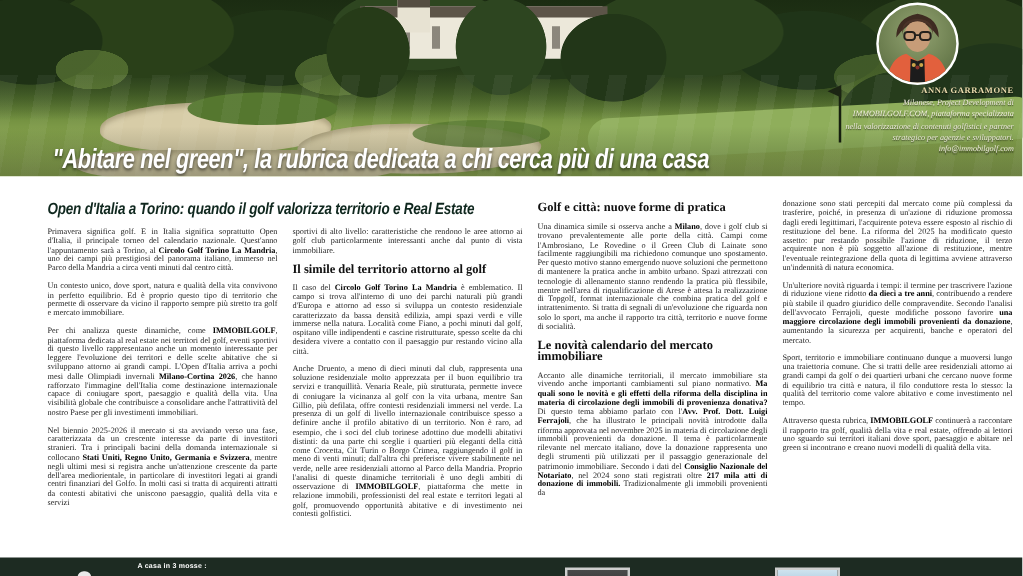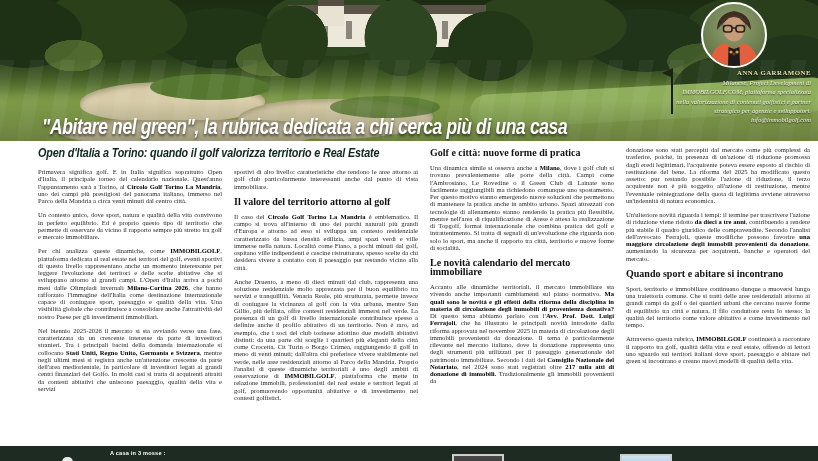--- a/index.html
+++ b/index.html
@@ -67,21 +67,21 @@
       border:2px solid #fff;overflow:hidden;z-index:12;
       background:radial-gradient(circle at 50% 35%,#93a372 0%,#6d7f50 60%,#51633c 100%);}
   .avatar svg{display:block;}
   .author-caption{position:absolute;right:7px;top:68px;width:142px;z-index:12;text-align:right;
       color:#f2efe0;font:italic 6.5px/1.42 "Liberation Serif",serif;
       text-shadow:0 1px 1px rgba(0,0,0,.65);}
   .author-name{font:700 6.8px/1.5 "Liberation Serif",serif;letter-spacing:.5px;color:#ecdcae;}
   .author-email{color:#f2efe0;text-decoration:none;display:block;}
 
   
-  .article{position:absolute;left:38px;top:146px;width:772px;height:292px;}
+  .article{position:absolute;left:38px;top:160px;width:772px;height:292px;}
   .subtitle{position:absolute;left:0;top:0;white-space:nowrap;
       font:italic 700 13px/1.1 "Liberation Sans",sans-serif;color:#0f271e;
       letter-spacing:-.2px;transform:scaleX(.83);transform-origin:left top;}
   .cols{display:flex;gap:12px;height:292px;overflow:hidden;}
   .col{width:184px;overflow:hidden;}
   .col.padded{padding-top:22px;}
   .col p{margin:0 0 7px;font-size:6.6px;line-height:7.25px;text-align:justify;color:#1f1f1f;}
   .col h3{margin:2px 0 7px;font-size:10px;line-height:9px;color:#101010;font-weight:700;}
   .col b{color:#000;}
 
@@ -149,34 +149,33 @@
     <div class="subtitle">Open d'Italia a Torino: quando il golf valorizza territorio e Real Estate</div>
     <div class="cols">
       <div class="col padded">
         <p><span>Primavera significa golf. E in Italia significa soprattutto Open d'Italia, il principale torneo del calendario nazionale. Quest'anno l'appuntamento sarà a Torino, al </span><b>Circolo Golf Torino La Mandria</b><span>, uno dei campi più prestigiosi del panorama italiano, immerso nel Parco della Mandria a circa venti minuti dal centro città.</span></p>
         <p><span>Un contesto unico, dove sport, natura e qualità della vita convivono in perfetto equilibrio. Ed è proprio questo tipo di territorio che permette di osservare da vicino il rapporto sempre più stretto tra golf e mercato immobiliare.</span></p>
         <p><span>Per chi analizza queste dinamiche, come </span><b>IMMOBILGOLF</b><span>, piattaforma dedicata al real estate nei territori del golf, eventi sportivi di questo livello rappresentano anche un momento interessante per leggere l'evoluzione dei territori e delle scelte abitative che si sviluppano attorno ai grandi campi. L'Open d'Italia arriva a pochi mesi dalle Olimpiadi invernali </span><b>Milano-Cortina 2026</b><span>, che hanno rafforzato l'immagine dell'Italia come destinazione internazionale capace di coniugare sport, paesaggio e qualità della vita. Una visibilità globale che contribuisce a consolidare anche l'attrattività del nostro Paese per gli investimenti immobiliari.</span></p>
         <p><span>Nel biennio 2025-2026 il mercato si sta avviando verso una fase, caratterizzata da un crescente interesse da parte di investitori stranieri. Tra i principali bacini della domanda internazionale si collocano </span><b>Stati Uniti, Regno Unito, Germania e Svizzera</b><span>, mentre negli ultimi mesi si registra anche un'attenzione crescente da parte dell'area mediorientale, in particolare di investitori legati ai grandi centri finanziari del Golfo. In molti casi si tratta di acquirenti attratti da contesti abitativi che uniscono paesaggio, qualità della vita e servizi</span></p>
       </div>
       <div class="col padded">
         <p><span>sportivi di alto livello: caratteristiche che rendono le aree attorno ai golf club particolarmente interessanti anche dal punto di vista immobiliare.</span></p>
-        <h3>Il valore del territorio attorno al golf</h3>
+        <h3>Il simile del territorio attorno al golf</h3>
         <p><span>Il caso del </span><b>Circolo Golf Torino La Mandria</b><span> è emblematico. Il campo si trova all'interno di uno dei parchi naturali più grandi d'Europa e attorno ad esso si sviluppa un contesto residenziale caratterizzato da bassa densità edilizia, ampi spazi verdi e ville immerse nella natura. Località come Fiano, a pochi minuti dal golf, ospitano ville indipendenti e cascine ristrutturate, spesso scelte da chi desidera vivere a contatto con il paesaggio pur restando vicino alla città.</span></p>
         <p><span>Anche Druento, a meno di dieci minuti dal club, rappresenta una soluzione residenziale molto apprezzata per il buon equilibrio tra servizi e tranquillità. Venaria Reale, più strutturata, permette invece di coniugare la vicinanza al golf con la vita urbana, mentre San Gillio, più defilata, offre contesti residenziali immersi nel verde. La presenza di un golf di livello internazionale contribuisce spesso a definire anche il profilo abitativo di un territorio. Non è raro, ad esempio, che i soci del club torinese adottino due modelli abitativi distinti: da una parte chi sceglie i quartieri più eleganti della città come Crocetta, Cit Turin o Borgo Crimea, raggiungendo il golf in meno di venti minuti; dall'altra chi preferisce vivere stabilmente nel verde, nelle aree residenziali attorno al Parco della Mandria. Proprio l'analisi di queste dinamiche territoriali è uno degli ambiti di osservazione di </span><b>IMMOBILGOLF</b><span>, piattaforma che mette in relazione immobili, professionisti del real estate e territori legati al golf, promuovendo opportunità abitative e di investimento nei contesti golfistici.</span></p>
       </div>
       <div class="col">
         <h3>Golf e città: nuove forme di pratica</h3>
         <p><span>Una dinamica simile si osserva anche a </span><b>Milano</b><span>, dove i golf club si trovano prevalentemente alle porte della città. Campi come l'Ambrosiano, Le Rovedine o il Green Club di Lainate sono facilmente raggiungibili ma richiedono comunque uno spostamento. Per questo motivo stanno emergendo nuove soluzioni che permettono di mantenere la pratica anche in ambito urbano. Spazi attrezzati con tecnologie di allenamento stanno rendendo la pratica più flessibile, mentre nell'area di riqualificazione di Arese è attesa la realizzazione di Topgolf, format internazionale che combina pratica del golf e intrattenimento. Si tratta di segnali di un'evoluzione che riguarda non solo lo sport, ma anche il rapporto tra città, territorio e nuove forme di socialità.</span></p>
         <h3>Le novità calendario del mercato immobiliare</h3>
         <p><span>Accanto alle dinamiche territoriali, il mercato immobiliare sta vivendo anche importanti cambiamenti sul piano normativo. </span><b>Ma quali sono le novità e gli effetti della riforma della disciplina in materia di circolazione degli immobili di provenienza donativa?</b><span> Di questo tema abbiamo parlato con l'</span><b>Avv. Prof. Dott. Luigi Ferrajoli</b><span>, che ha illustrato le principali novità introdotte dalla riforma approvata nel novembre 2025 in materia di circolazione degli immobili provenienti da donazione. Il tema è particolarmente rilevante nel mercato italiano, dove la donazione rappresenta uno degli strumenti più utilizzati per il passaggio generazionale del patrimonio immobiliare. Secondo i dati del </span><b>Consiglio Nazionale del Notariato</b><span>, nel 2024 sono stati registrati oltre </span><b>217 mila atti di donazione di immobili.</b><span> Tradizionalmente gli immobili provenienti da</span></p>
       </div>
       <div class="col">
         <p><span>donazione sono stati percepiti dal mercato come più complessi da trasferire, poiché, in presenza di un'azione di riduzione promossa dagli eredi legittimari, l'acquirente poteva essere esposto al rischio di restituzione del bene. La riforma del 2025 ha modificato questo assetto: pur restando possibile l'azione di riduzione, il terzo acquirente non è più soggetto all'azione di restituzione, mentre l'eventuale reintegrazione della quota di legittima avviene attraverso un'indennità di natura economica.</span></p>
         <p><span>Un'ulteriore novità riguarda i tempi: il termine per trascrivere l'azione di riduzione viene ridotto </span><b>da dieci a tre anni</b><span>, contribuendo a rendere più stabile il quadro giuridico delle compravendite. Secondo l'analisi dell'avvocato Ferrajoli, queste modifiche possono favorire </span><b>una maggiore circolazione degli immobili provenienti da donazione</b><span>, aumentando la sicurezza per acquirenti, banche e operatori del mercato.</span></p>
-        <h3>Quando sport e abitare si incontrano</h3>
         <p><span>Sport, territorio e immobiliare continuano dunque a muoversi lungo una traiettoria comune. Che si tratti delle aree residenziali attorno ai grandi campi da golf o dei quartieri urbani che cercano nuove forme di equilibrio tra città e natura, il filo conduttore resta lo stesso: la qualità del territorio come valore abitativo e come investimento nel tempo.</span></p>
         <p><span>Attraverso questa rubrica, </span><b>IMMOBILGOLF</b><span> continuerà a raccontare il rapporto tra golf, qualità della vita e real estate, offrendo ai lettori uno sguardo sui territori italiani dove sport, paesaggio e abitare nel green si incontrano e creano nuovi modelli di qualità della vita.</span></p>
       </div>
     </div>
   </div>
 
   <div class="footer">
     <div class="logo-mark"></div>
     <div class="footer-label">A casa in 3 mosse :</div>
     <div class="thumb t1"></div>

